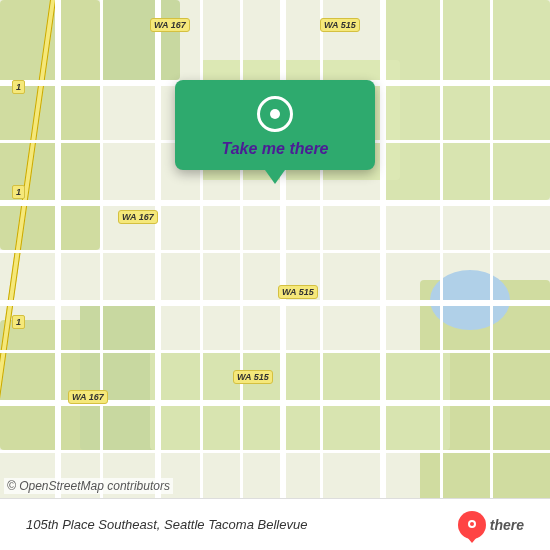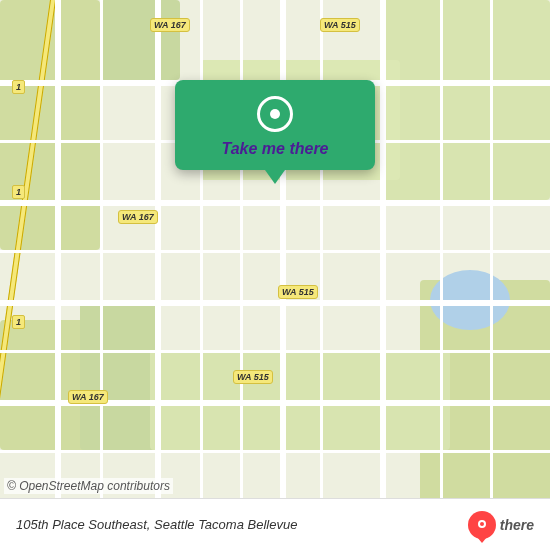--- a/index.html
+++ b/index.html
@@ -108,21 +108,21 @@
     .bottom-bar {
       position: absolute;
       bottom: 0;
       left: 0;
       right: 0;
       height: 52px;
       background: white;
       display: flex;
       align-items: center;
       justify-content: space-between;
-      padding: 0 16px;
+      padding: 0 26px;
       border-top: 1px solid #ddd;
       z-index: 200;
     }
 
     .bottom-address {
       font-size: 13px;
       color: #333;
       font-weight: 400;
     }
 

